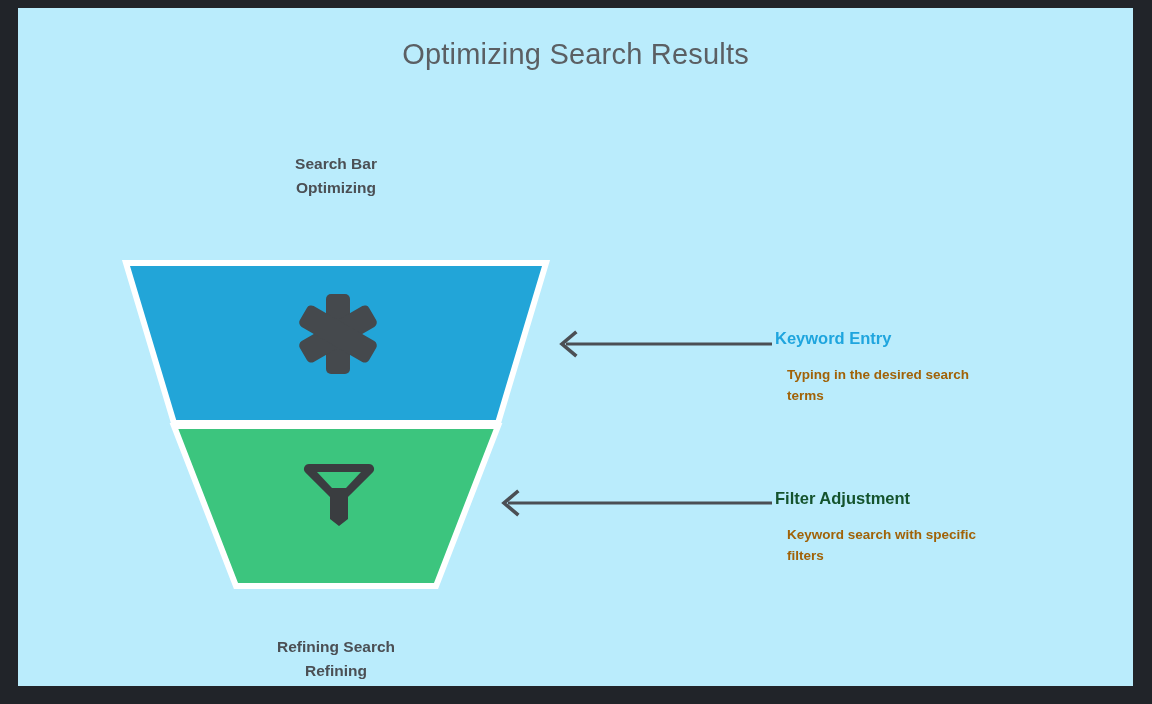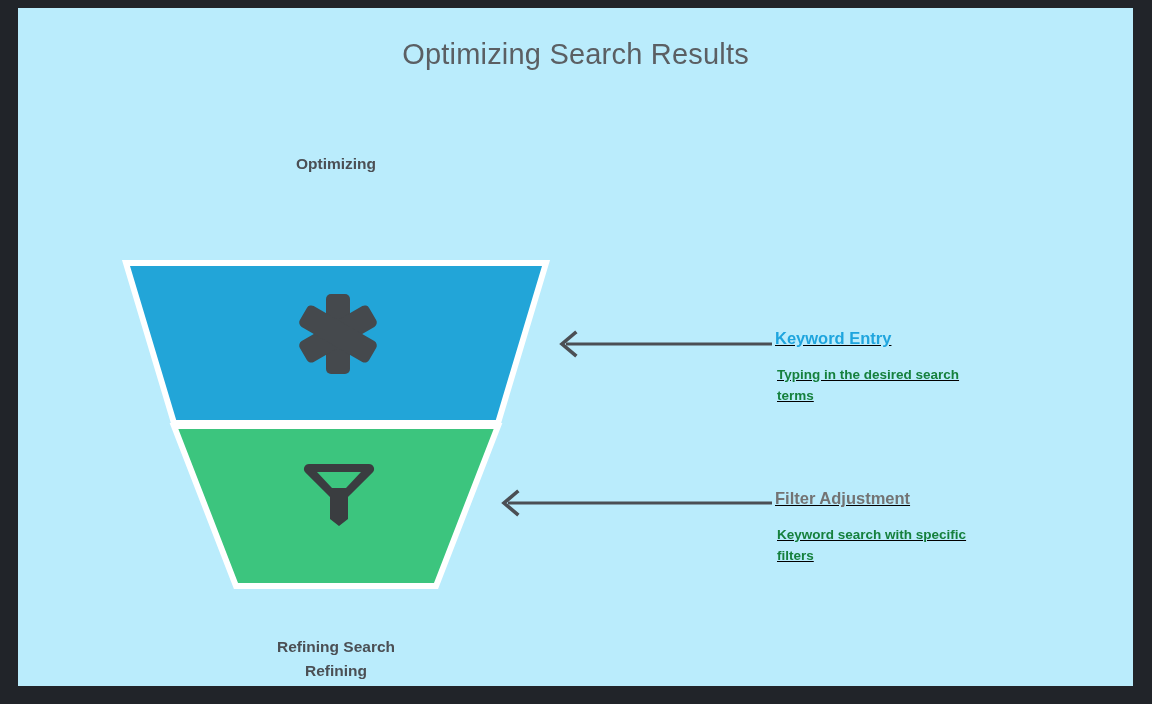--- a/index.html
+++ b/index.html
@@ -77,52 +77,52 @@
 
   
   .arrow-svg { position: absolute; }
   #arrow-1 { left: 530px; top: 320px; }
   #arrow-2 { left: 472px; top: 479px; }
 
   
   .annotation {
     position: absolute;
     width: 300px;
-    text-decoration: underline;
   }
   #anno-1 { left: 757px; top: 321px; }
   #anno-2 { left: 757px; top: 481px; }
 
   .anno-title {
     font-size: 16.5px;
     font-weight: bold;
     margin: 0 0 16px 0;
     line-height: 1.2;
   }
   #anno-1 .anno-title { color: #1FA5DE; }
-  #anno-2 .anno-title { color: #737373; }
+  #anno-2 .anno-title { color: #14532d; }
 
   .anno-desc {
     font-size: 13.5px;
     font-weight: bold;
-    color: #15803d;
+    color: #a16207;
     line-height: 1.55;
     width: 222px;
-    margin: 2px;
+    margin: 12px;
   }
 </style>
 </head>
 <body>
 
 <div id="frame">
   <div id="canvas">
 
     <div id="title">Optimizing Search Results</div>
 
     <div class="stage-label" id="label-top">
+      <div>Search Bar</div>
       <div>Optimizing</div>
     </div>
 
     <svg id="funnel" viewBox="0 0 470 355" width="470" height="355">
 
       <polygon points="20,15 440,15 392,175 68,175" fill="#22A5D8" stroke="#FFFFFF" stroke-width="6" stroke-linejoin="miter"></polygon>
 
       <polygon points="68,178 392,178 330,338 130,338" fill="#3CC57E" stroke="#FFFFFF" stroke-width="6" stroke-linejoin="miter"></polygon>
     </svg>
 

